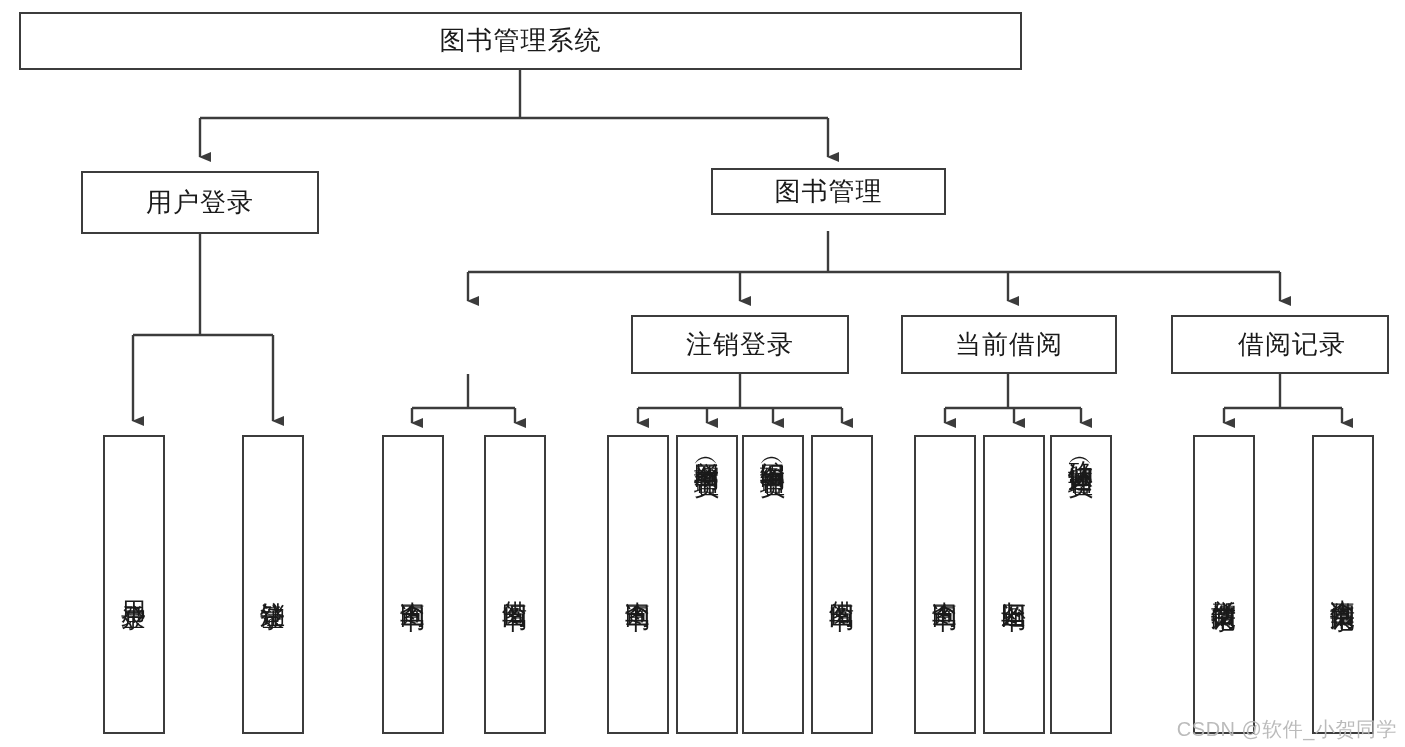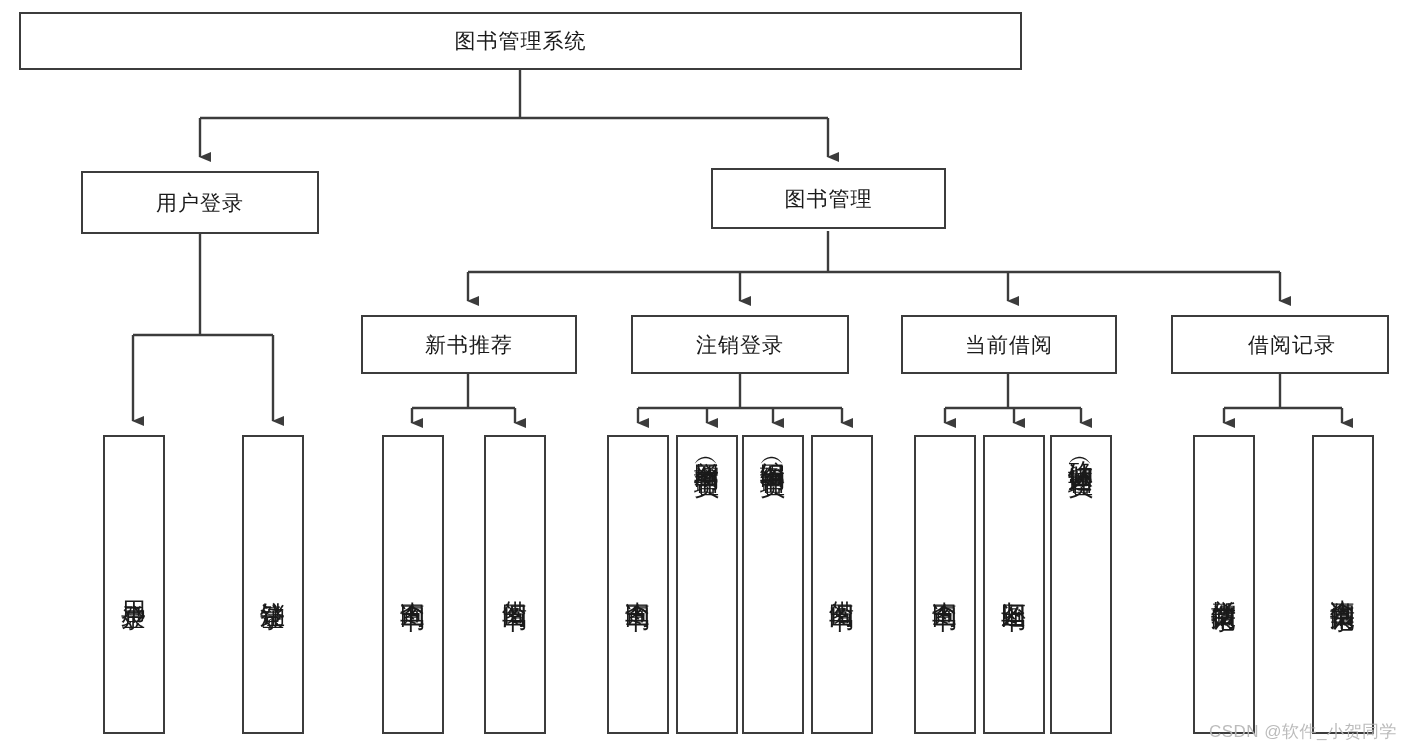--- a/index.html
+++ b/index.html
@@ -29,21 +29,21 @@
     position: absolute;
     box-sizing: border-box;
     background: #ffffff;
     border: 2px solid #3c3c3c;
     display: flex;
     align-items: center;
     justify-content: center;
     color: #1a1a1a;
   }
   .node-h .node-label {
-    font-size: 21px;
+    font-size: 26px;
     line-height: 1.2;
     letter-spacing: 1px;
     white-space: nowrap;
   }
   .node-v {
     align-items: flex-start;
     justify-content: center;
     padding-top: 4px;
   }
   .node-v .node-label {
@@ -56,21 +56,21 @@
     display: block;
   }
   .node-v.center-v {
     align-items: center;
     padding-top: 0;
   }
   .watermark {
     position: absolute;
     right: 8px;
     bottom: 4px;
-    font-size: 17px;
+    font-size: 20px;
     color: #b8b8b8;
     letter-spacing: 0.5px;
     white-space: nowrap;
     opacity: 0.95;
     margin-left: 40px;
   }
 </style>
 </head>
 <body>
 
@@ -129,27 +129,24 @@
     </g>
   </svg>
 
   <div class="node node-h" style="left:19px; top:12px; width:1003px; height:58px;">
     <span class="node-label">图书管理系统</span>
   </div>
 
   <div class="node node-h" style="left:81px; top:171px; width:238px; height:63px;">
     <span class="node-label">用户登录</span>
   </div>
-  <div class="node node-h" style="left:711px; top:168px; width:235px; height:61px;">
+  <div class="node node-h" style="left:711px; top:168px; width:235px; height:47px;">
     <span class="node-label">图书管理</span>
   </div>
 
-  <div class="node node-h" style="left:361px; top:315px; width:216px; height:59px;">
-    <span class="node-label">新书推荐</span>
-  </div>
   <div class="node node-h" style="left:631px; top:315px; width:218px; height:59px;">
     <span class="node-label">注销登录</span>
   </div>
   <div class="node node-h" style="left:901px; top:315px; width:216px; height:59px;text-align:center;">
     <span class="node-label">当前借阅</span>
   </div>
   <div class="node node-h" style="left:1171px; top:315px; width:218px; height:59px;padding-left:24px;">
     <span class="node-label">借阅记录</span>
   </div>
 

